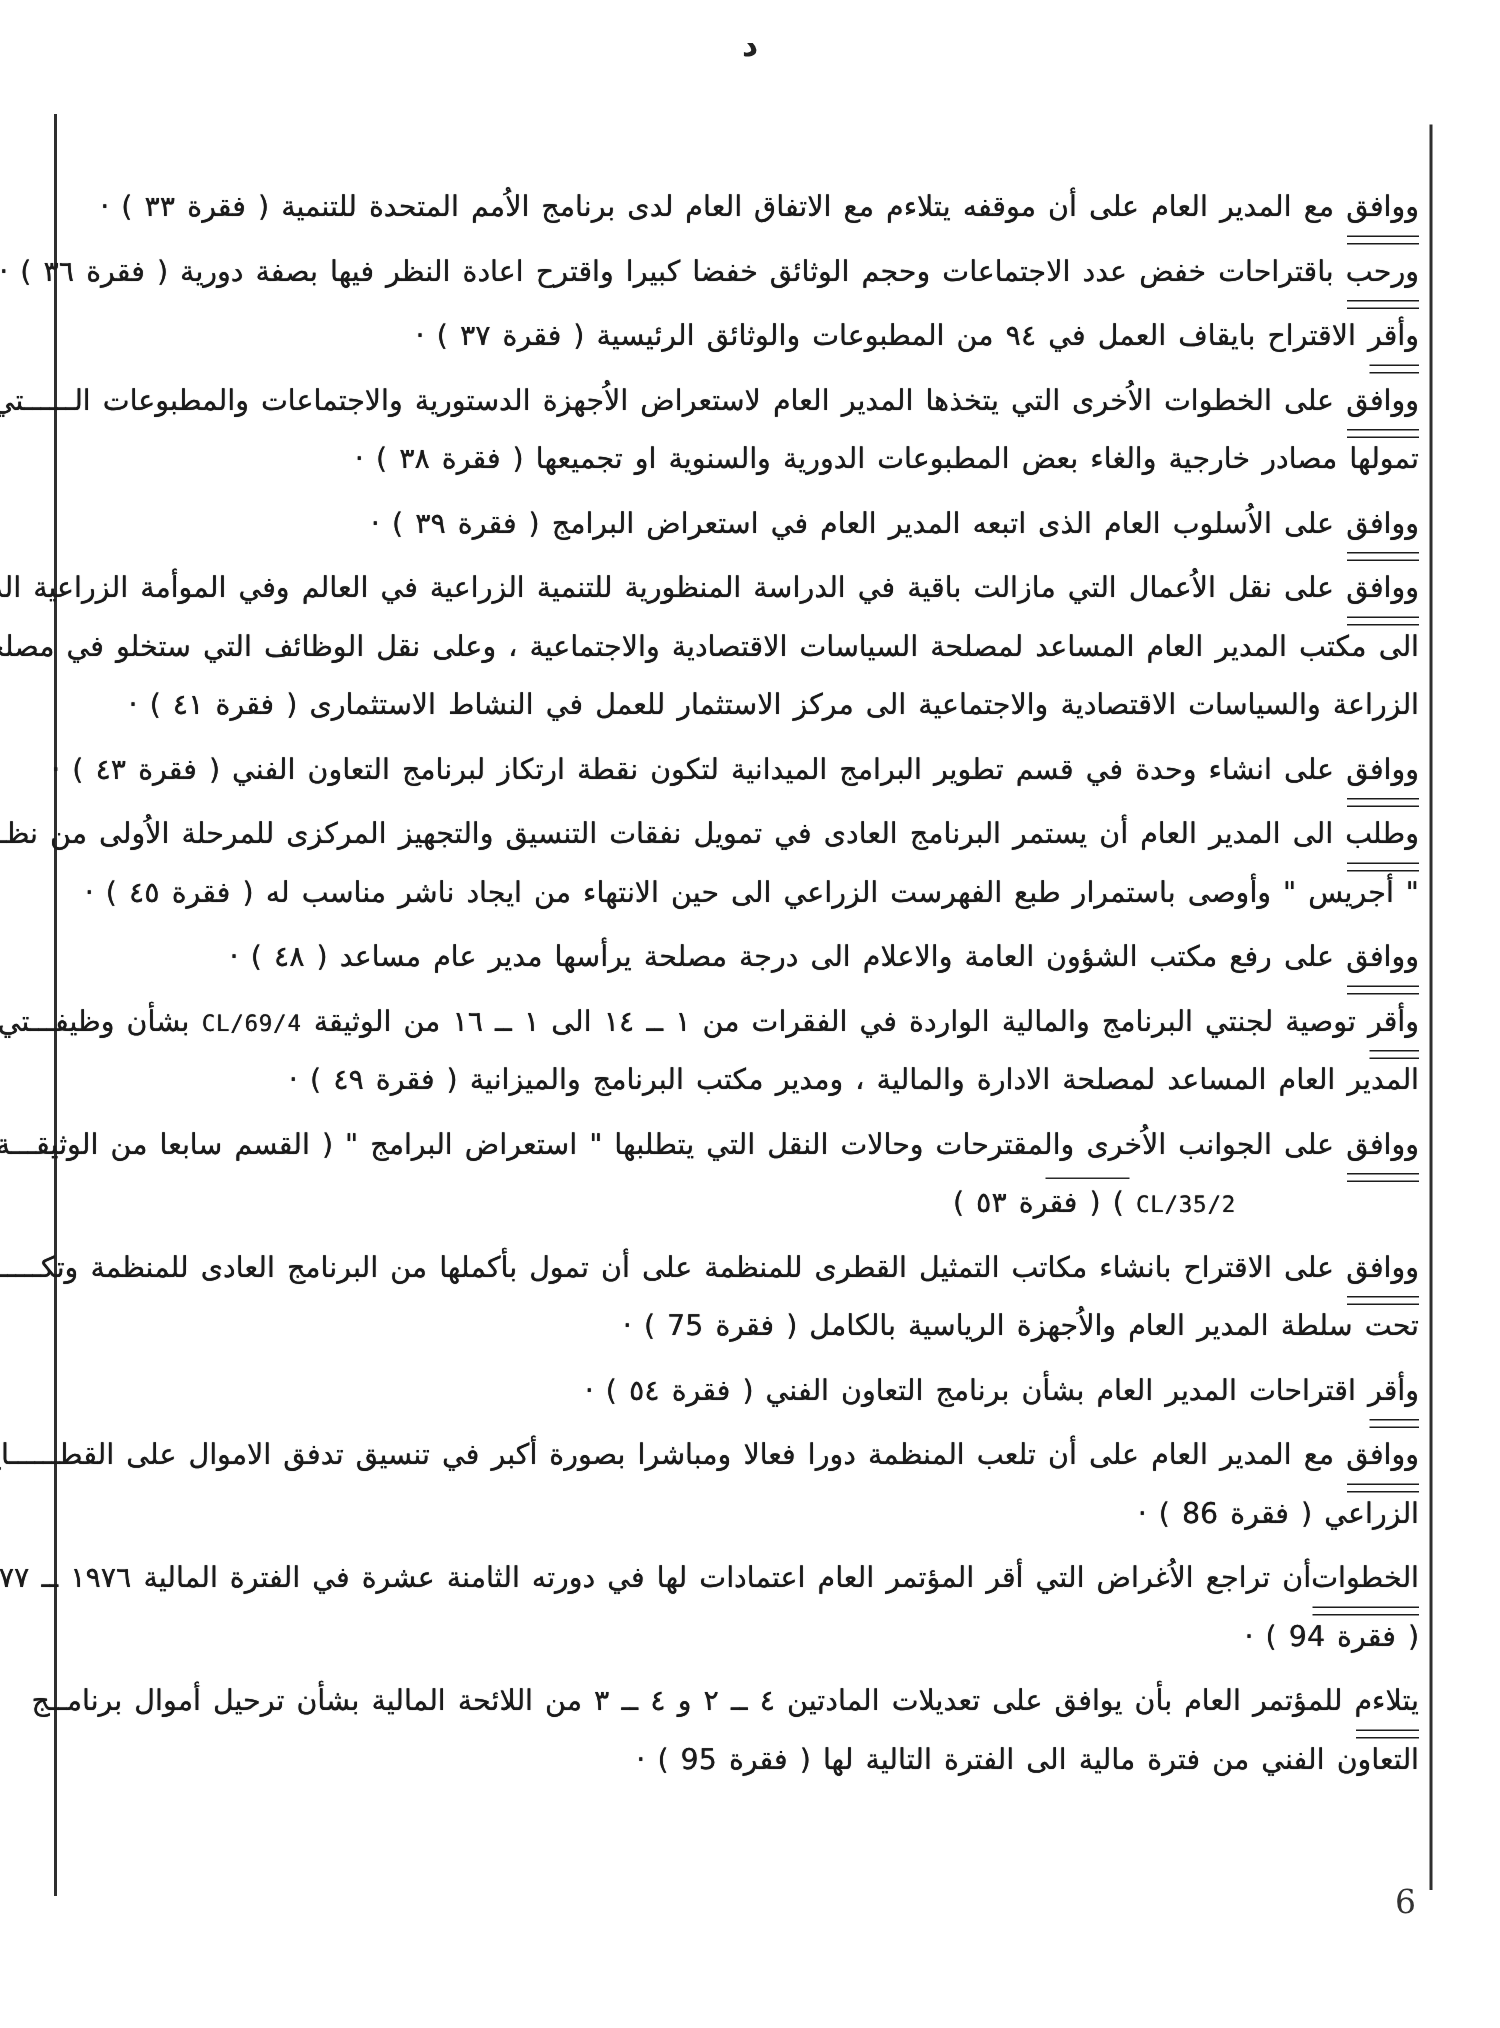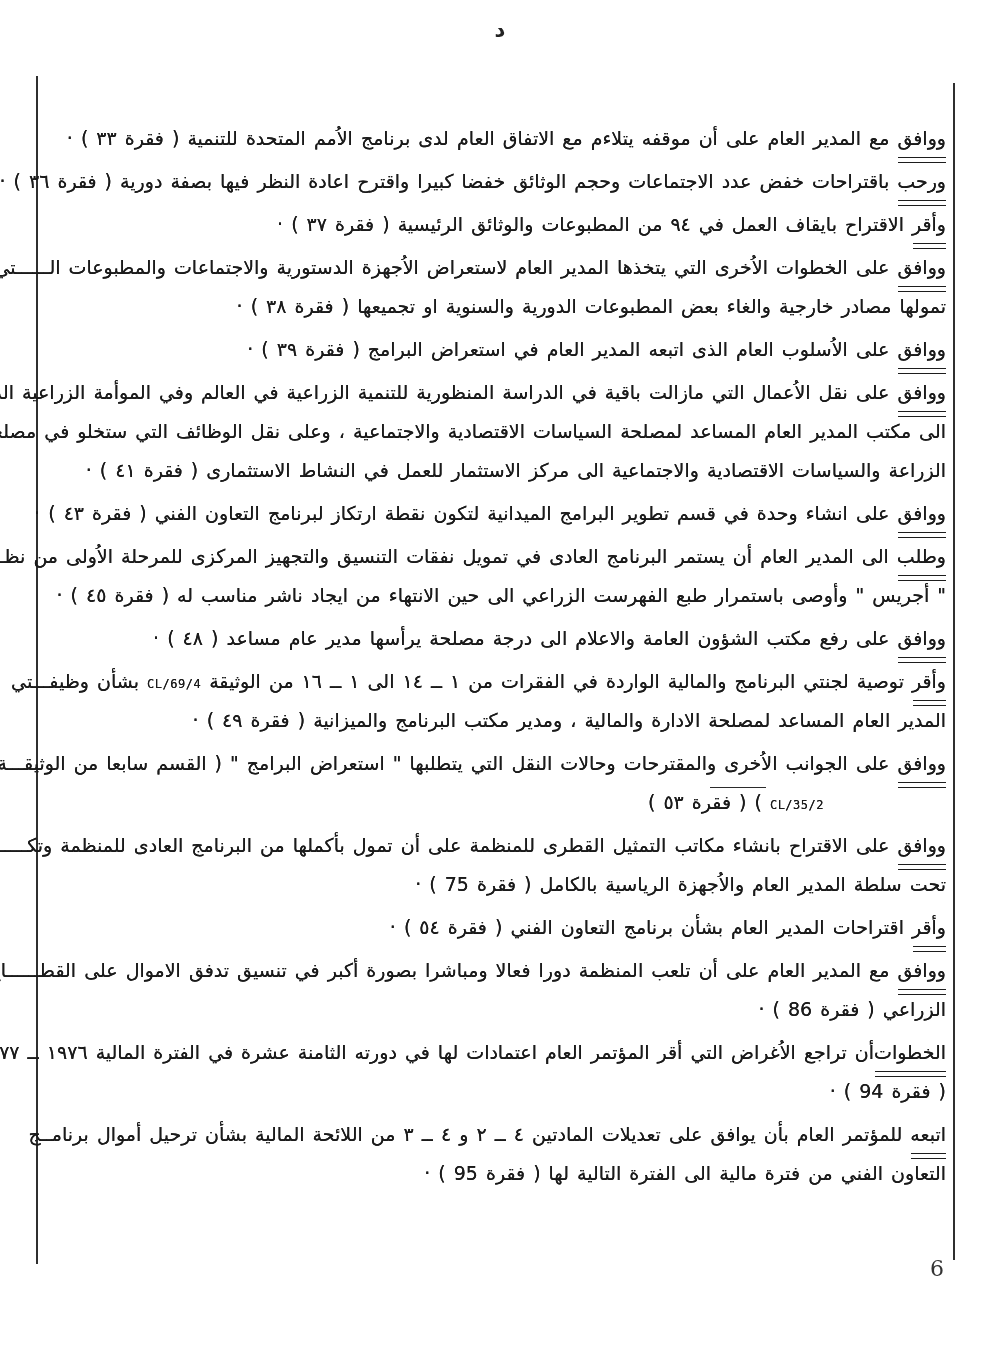--- a/index.html
+++ b/index.html
@@ -36,21 +36,21 @@
   .line{height:39px;line-height:39px;white-space:nowrap;}
   .line.indent{padding-right:122px;}
   .lead{position:relative;display:inline-block;}
   .lead::after{
     content:"";position:absolute;right:0;left:1px;bottom:-5px;height:4px;
     border-top:1.6px solid #1d1d1d;border-bottom:1.6px solid #1d1d1d;
   }
   .doc-ref{
     position:relative;display:inline-block;direction:ltr;unicode-bidi:isolate;
     font-family:"DejaVu Sans Mono",monospace;
-    font-size:12px;letter-spacing:0.5px;
+    font-size:15px;letter-spacing:0.5px;
   }
   .doc-ref.bar-above::before{
     content:"";position:absolute;right:100%;margin-right:4px;top:1px;
     width:56px;border-top:1.7px solid #2b2b2b;
   }
 </style>
 </head>
 <body>
 
 <div class="page">
@@ -106,18 +106,18 @@
       </div>
       <div class="para">
         <div class="line"><span class="lead">ووافق</span> مع المدير العام على أن تلعب المنظمة دورا فعالا ومباشرا بصورة أكبر في تنسيق تدفق الاموال على القطــــــاع</div>
         <div class="line">الزراعي ( فقرة 86 ) ·</div>
       </div>
       <div class="para">
         <div class="line"><span class="lead">الخطوات</span>أن تراجع الاُغراض التي أقر المؤتمر العام اعتمادات لها في دورته الثامنة عشرة في الفترة المالية ١٩٧٦ ــ ١٩٧٧</div>
         <div class="line">( فقرة 94 ) ·</div>
       </div>
       <div class="para">
-        <div class="line"><span class="lead">اتبعه</span> للمؤتمر العام بأن يوافق على تعديلات المادتين ٤ ــ ٢ و ٤ ــ ٣ من اللائحة المالية بشأن ترحيل أموال برنامــج</div>
+        <div class="line"><span class="lead">يتلاءم</span> للمؤتمر العام بأن يوافق على تعديلات المادتين ٤ ــ ٢ و ٤ ــ ٣ من اللائحة المالية بشأن ترحيل أموال برنامــج</div>
         <div class="line">التعاون الفني من فترة مالية الى الفترة التالية لها ( فقرة 95 ) ·</div>
       </div>
     </div>
   <div class="page-number">6</div>
 </div>
 
 </body></html>

